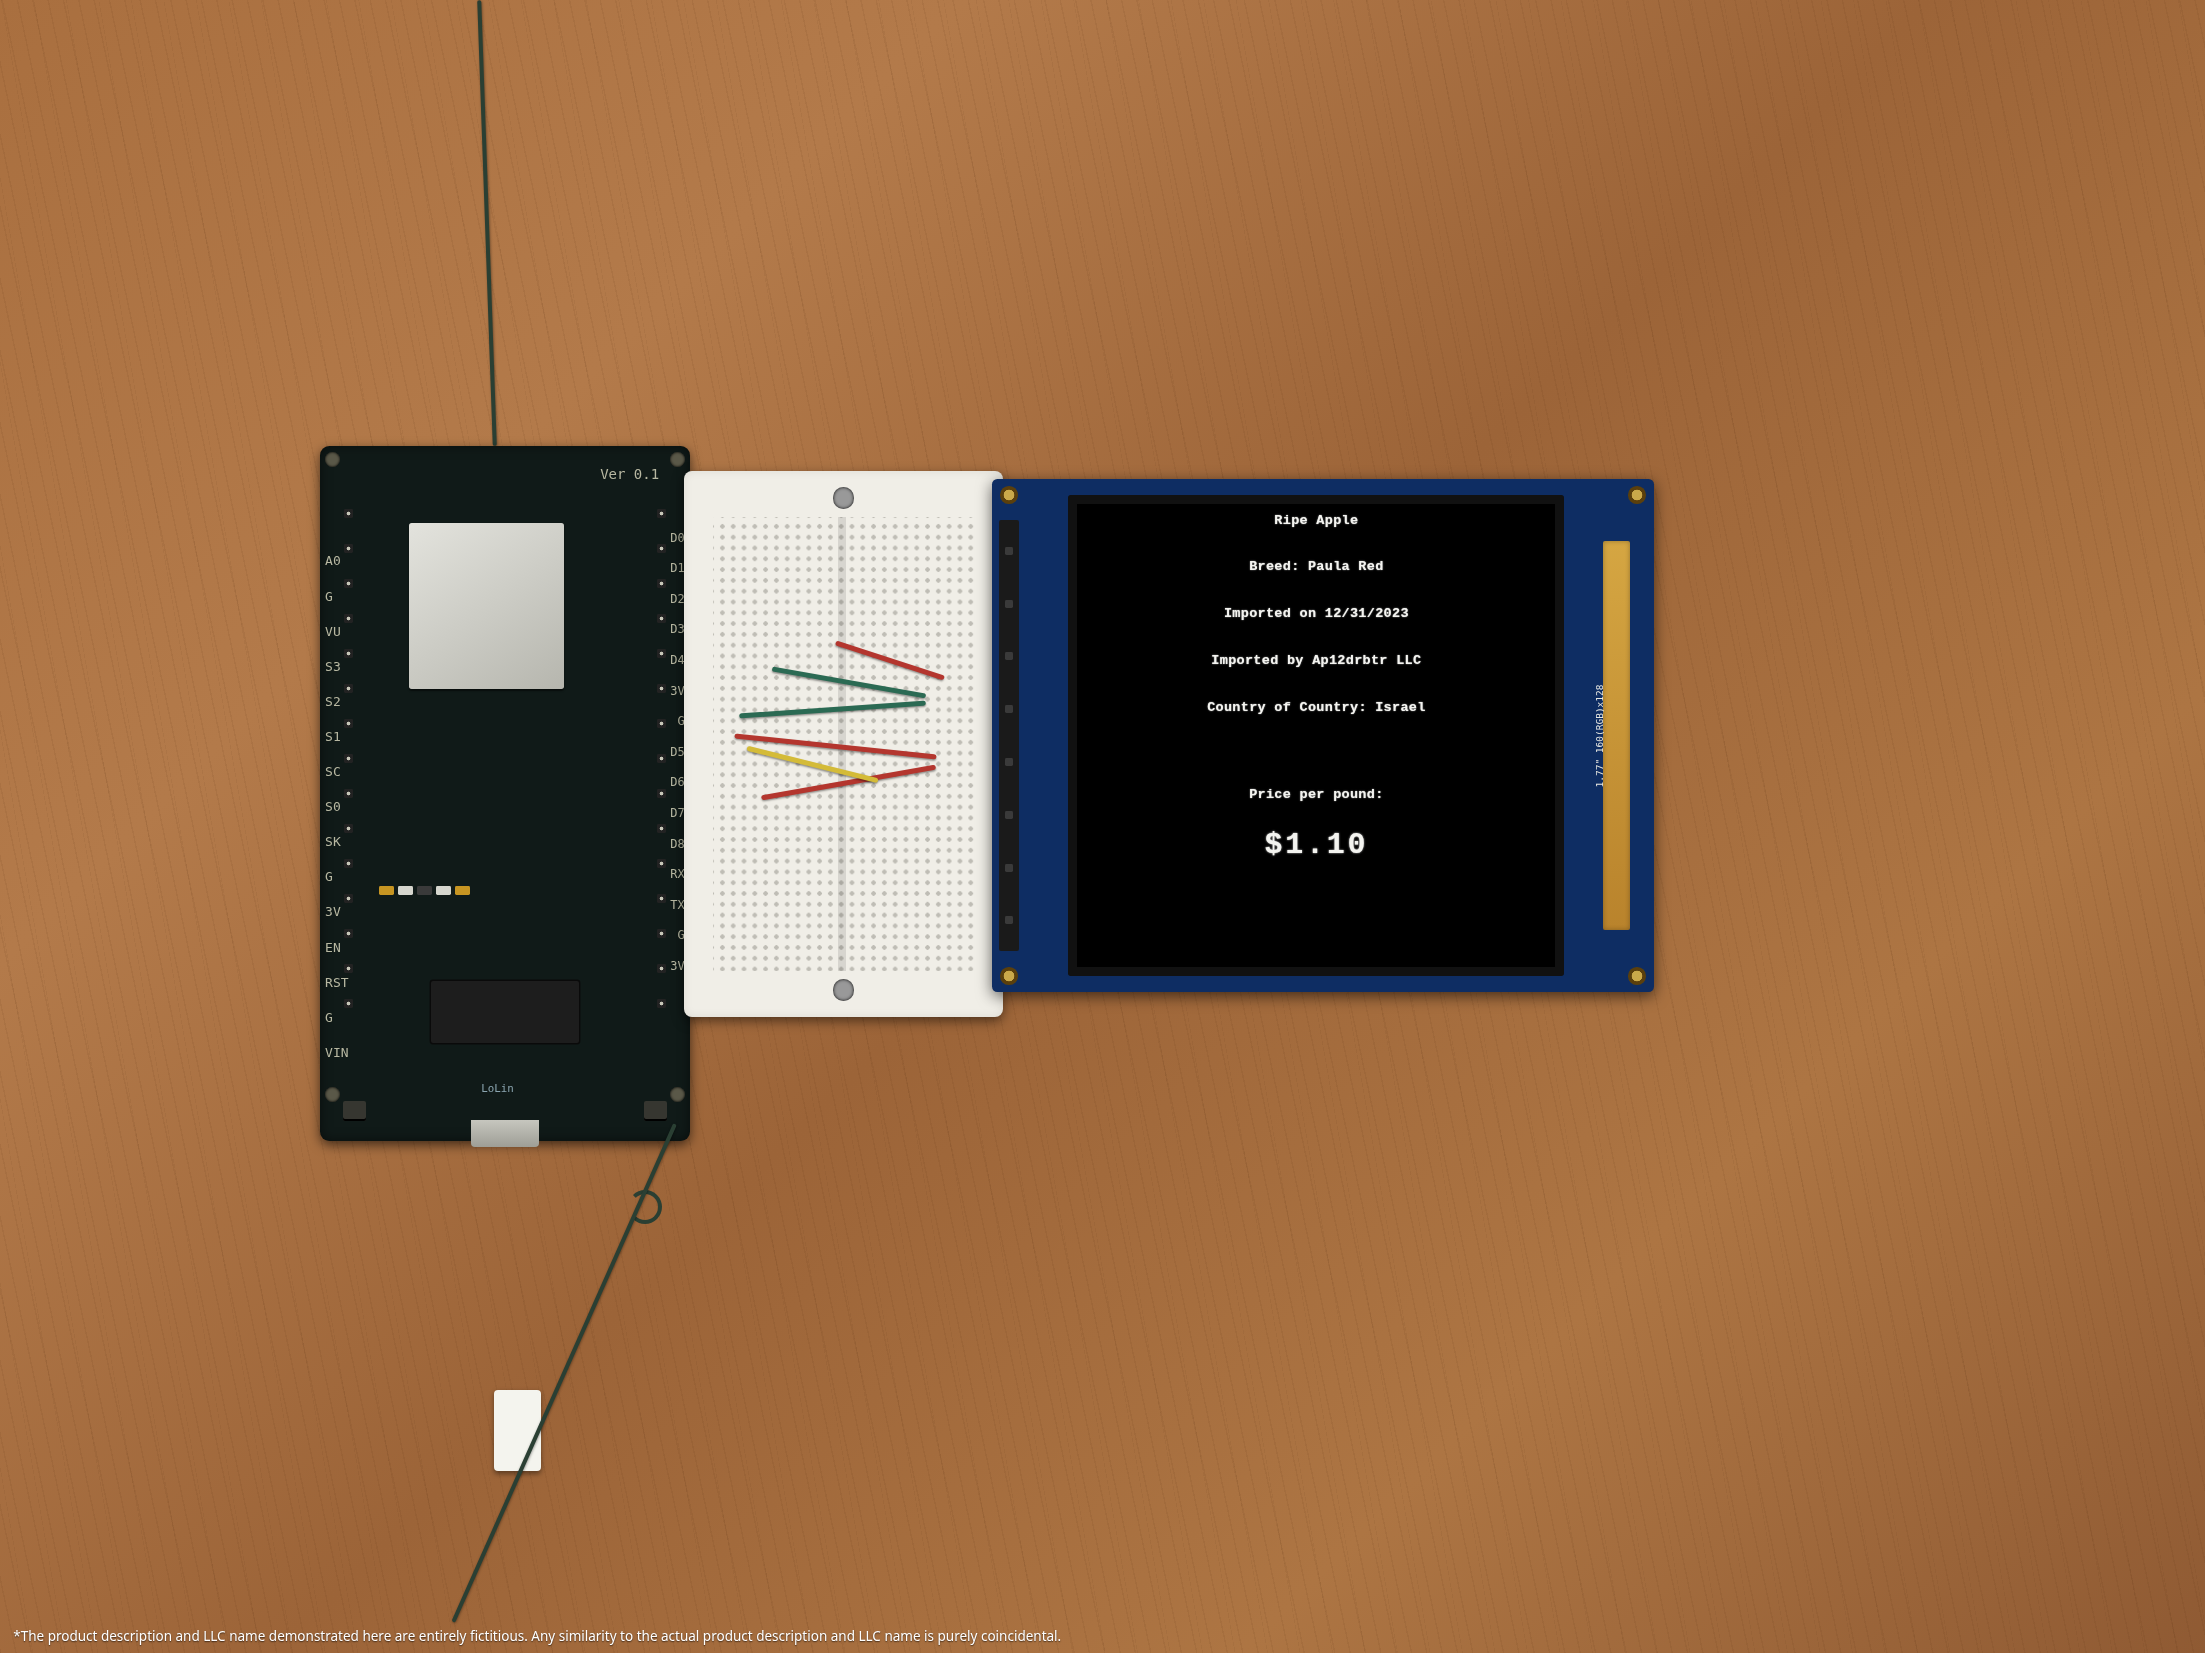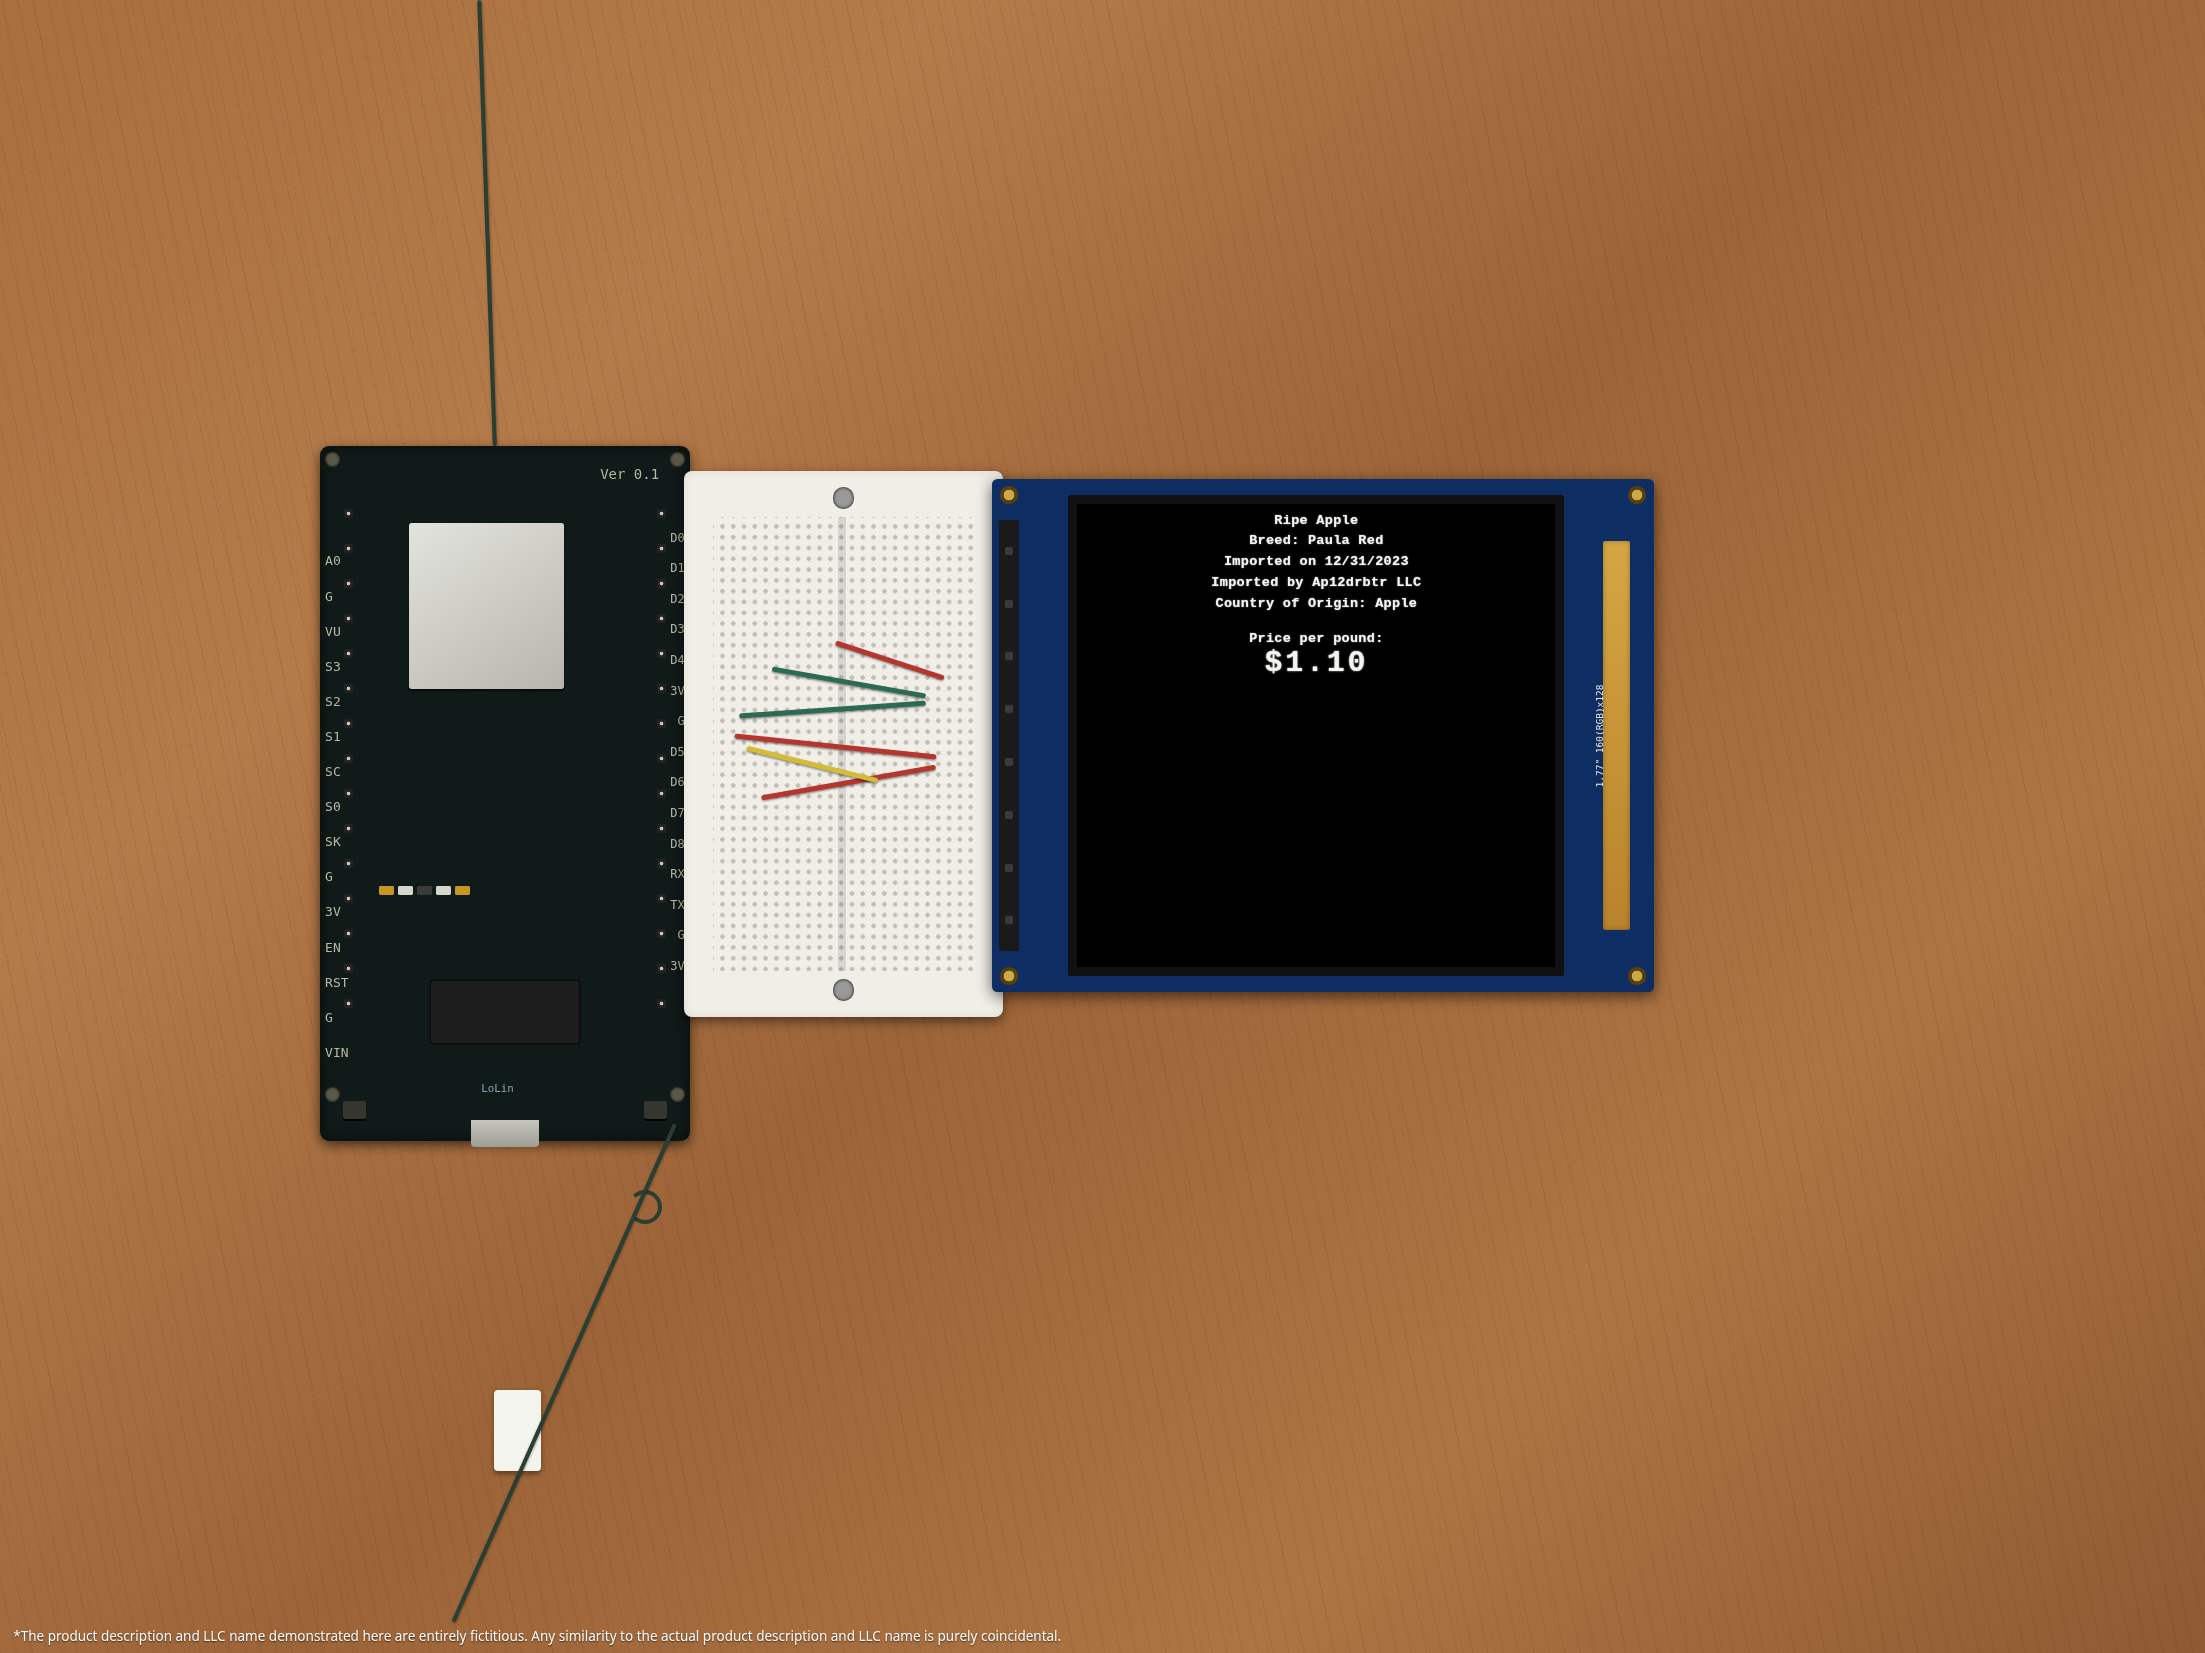--- a/index.html
+++ b/index.html
@@ -153,20 +153,21 @@
     .screen {
       position:absolute; top: 3%; left: 11.5%;
       width: 75%; height: 94%;
       background:#000; border: 9.5px solid #111; border-radius:2.7px;
       box-shadow: inset 0 0 13.5px rgba(0,0,0,.8);
       display:flex; flex-direction:column; align-items:center;
       padding: 6.8px 1.4px 4px;
       font-family: "Courier New", monospace;
       color:#f4f4f0;
       letter-spacing: 0.3px;
+      gap: 26px;
     }
     .screen .line { font-size: 13.5px; line-height: 1.55; white-space:nowrap; font-weight: 600; text-shadow: 0 0 1.4px #ccc; }
     .screen .gap { height: 10.8px; }
     .screen .price-label { font-size: 13.5px; margin-top: 5.4px; font-weight:600; text-shadow: 0 0 1.4px #ccc;}
     .screen .price {
       font-size: 30px; font-weight: 700; letter-spacing: 2.7px;
       text-shadow: 0 0 2px #ddd;
     }
     
     .disclaimer {
@@ -302,21 +303,21 @@
       <div class="p"></div>
   </div>
   <div class="flex-ribbon"></div>
   <div class="side-text">1.77" 160(RGB)x128</div>
 
   <div class="screen">
     <div class="line">Ripe Apple</div>
     <div class="line">Breed: Paula Red</div>
     <div class="line">Imported on 12/31/2023</div>
     <div class="line">Imported by Ap12drbtr LLC</div>
-    <div class="line">Country of Origin: Apple</div>
+    <div class="line">Country of Country: Israel</div>
     <div class="gap"></div>
     <div class="price-label">Price per pound:</div>
     <div class="price">$1.10</div>
   </div>
 </div>
 
 <div class="disclaimer">*The product description and LLC name demonstrated here are entirely fictitious. Any similarity to the actual product description and LLC name is purely coincidental.</div>
 
 
 </body></html>

